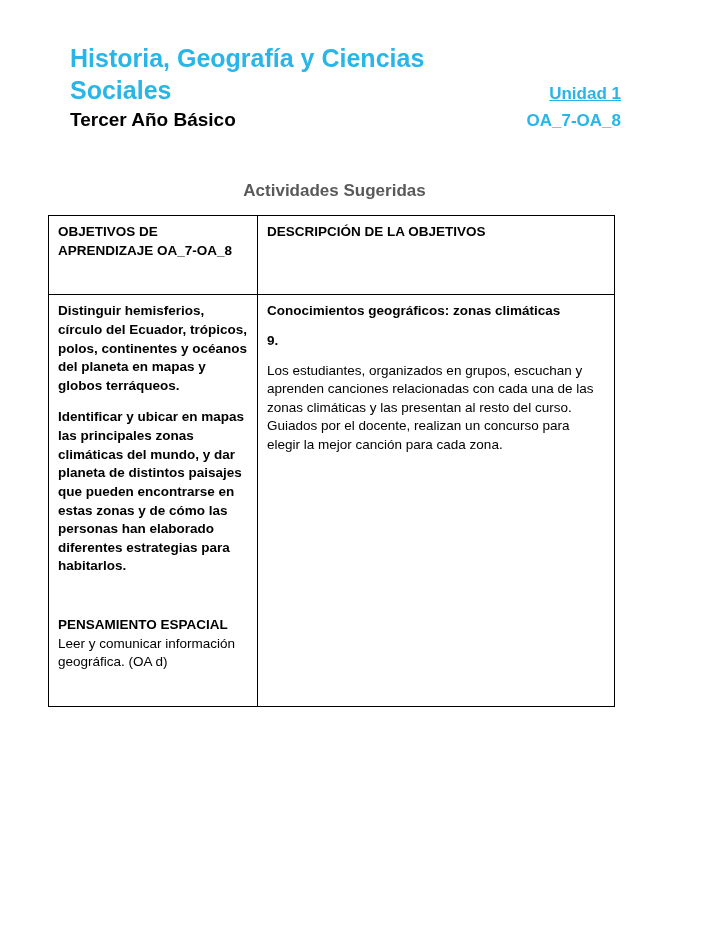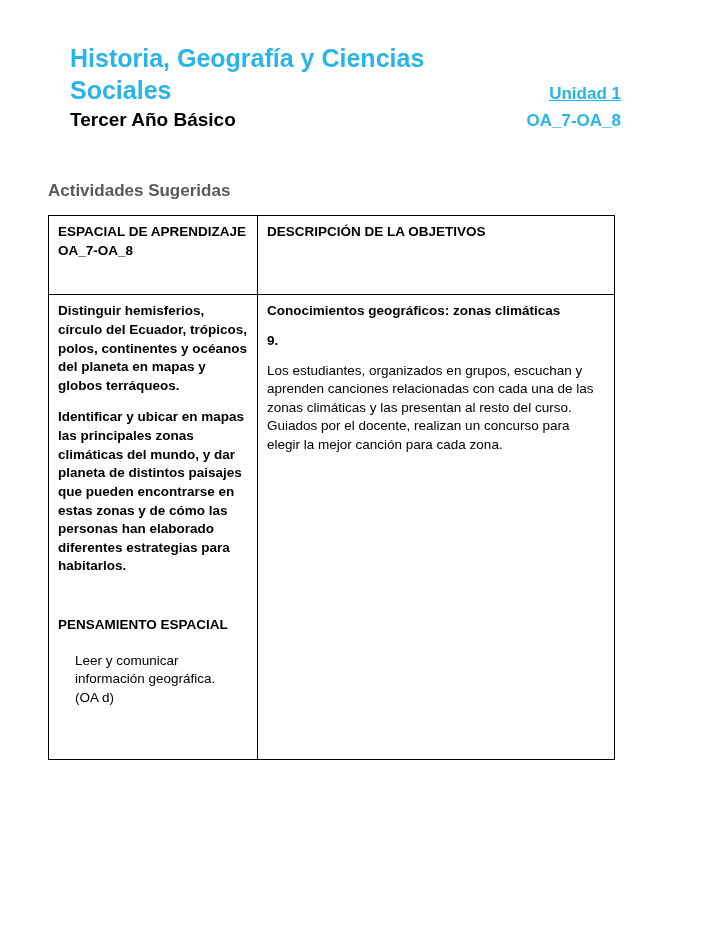--- a/index.html
+++ b/index.html
@@ -54,21 +54,21 @@
     color: #000000;
   }
   .oa-label {
     font-size: 17px;
     font-weight: bold;
     color: var(--accent, #29B5E8);
   }
   
   .section-title {
     margin: 50px 0 14px 0;
-    text-align: left;
+    text-align: center;
     font-size: 17px;
     font-weight: bold;
     color: var(--heading_gray, #595959);
   }
   
   table.activities-table {
     width: 567px;
     border-collapse: collapse;
     table-layout: fixed;
   }
@@ -99,21 +99,21 @@
     padding: 7px 9px;
   }
   .obj-para {
     margin: 0 0 13px 0;
   }
   .obj-heading {
     margin: 40px 0 0 0;
     font-weight: bold;
   }
   .obj-note {
-    margin: 17px;
+    margin: 0;
     font-weight: normal;
   }
   .act-heading {
     margin: 0 0 11px 0;
     font-weight: bold;
   }
   .act-number {
     margin: 0 0 11px 0;
     font-weight: bold;
   }
@@ -136,21 +136,21 @@
       <div class="doc-subtitle">Tercer Año Básico</div>
       <div class="oa-label">OA_7-OA_8</div>
     </div>
   </header>
 
   <h2 class="section-title">Actividades Sugeridas</h2>
 
   <table class="activities-table">
     <thead>
       <tr>
-        <th class="col-left">ESPACIAL DE APRENDIZAJE OA_7-OA_8</th>
+        <th class="col-left">OBJETIVOS DE APRENDIZAJE OA_7-OA_8</th>
         <th class="col-right">DESCRIPCIÓN DE LA OBJETIVOS</th>
       </tr>
     </thead>
     <tbody>
       <tr>
         <td class="cell-objectives">
           <p class="obj-para">Distinguir hemisferios, círculo del Ecuador, trópicos, polos, continentes y océanos del planeta en mapas y globos terráqueos.</p>
           <p class="obj-para">Identificar y ubicar en mapas las principales zonas climáticas del mundo, y dar planeta de distintos paisajes que pueden encontrarse en estas zonas y de cómo las personas han elaborado diferentes estrategias para habitarlos.</p>
           <p class="obj-heading">PENSAMIENTO ESPACIAL</p>
           <p class="obj-note">Leer y comunicar información geográfica. (OA d)</p>

